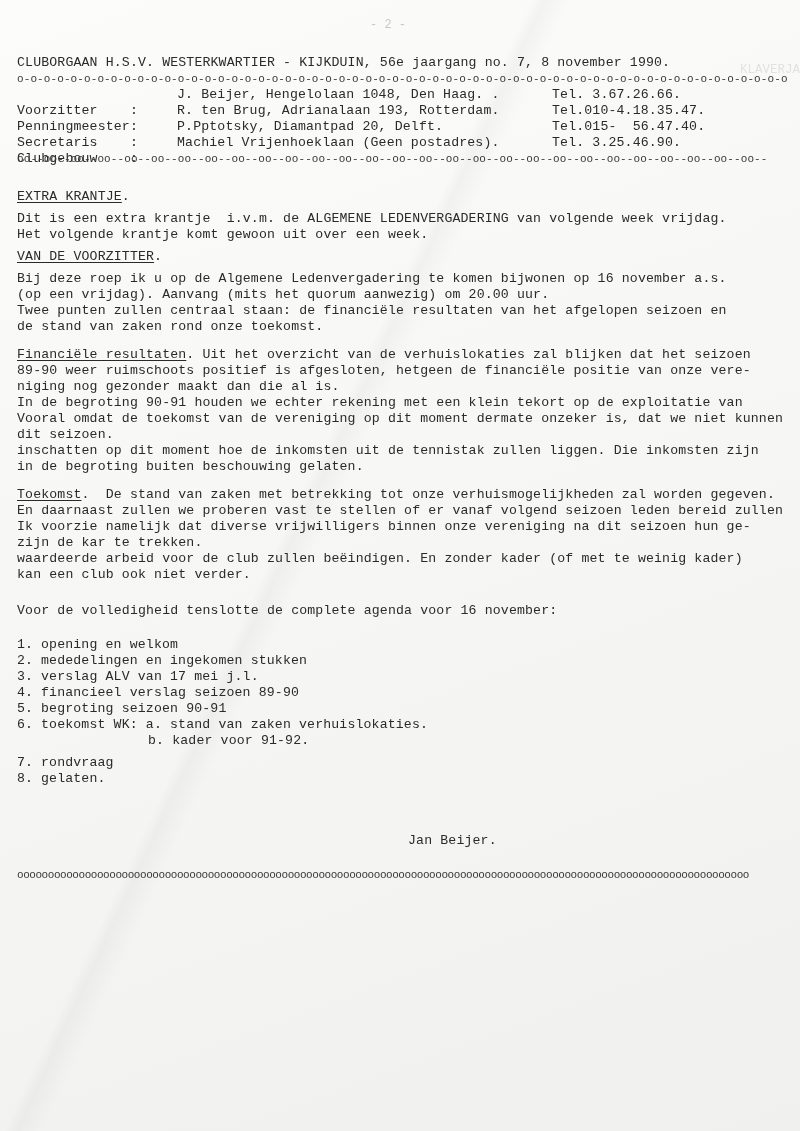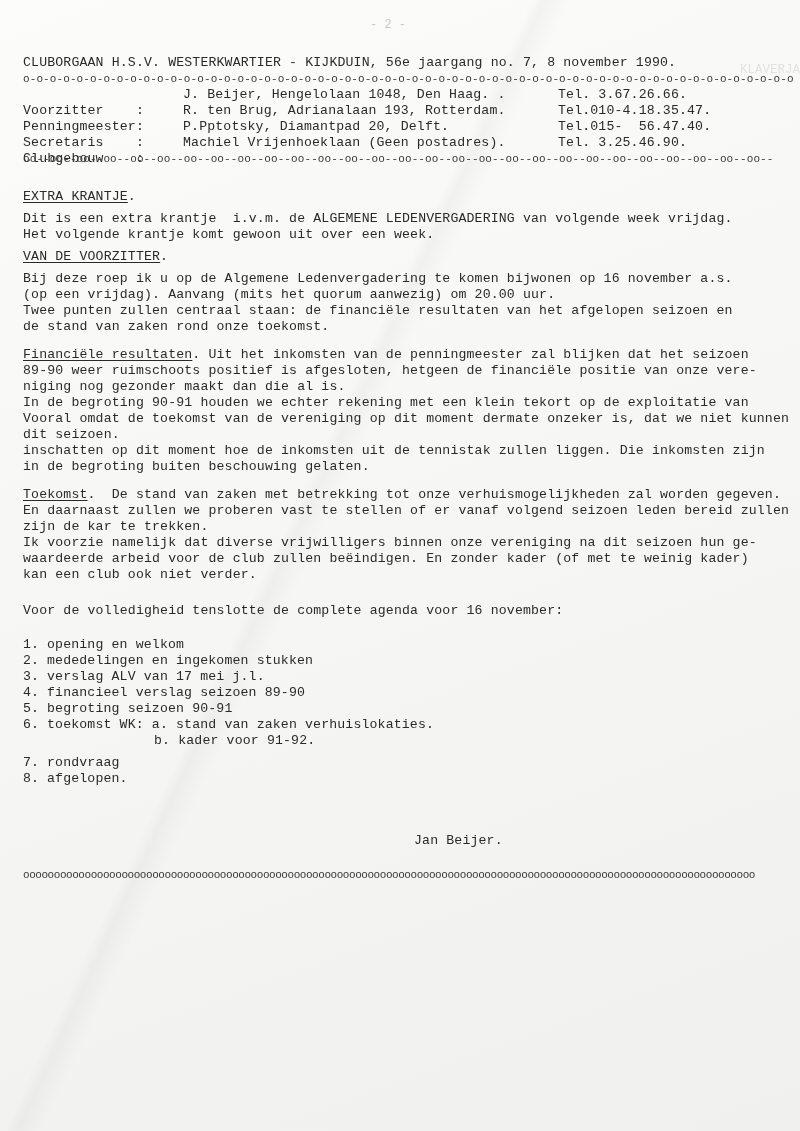--- a/index.html
+++ b/index.html
@@ -15,21 +15,21 @@
     background:
       linear-gradient(115deg, rgba(0,0,0,0.00) 40%, rgba(0,0,0,0.03) 41%, rgba(0,0,0,0.00) 43%),
       linear-gradient(160deg, rgba(255,255,255,0.6), rgba(235,235,232,0.6));
   }
   .bleed {
     position: absolute; color: rgba(120,120,120,0.18); font-size: 12.5px; line-height: 16px;
     white-space: pre; pointer-events: none;
   }
   .page-num { position: absolute; left: 370px; top: 18px; font-size: 12px; color: rgba(100,100,100,0.35); }
   .doc {
-    position: absolute; left: 23px; top: 55px; width: 770px;
+    position: absolute; left: 17px; top: 55px; width: 770px;
     font-size: 13.2px; line-height: 16px; letter-spacing: 0.15px;
   }
   .line { white-space: pre; height: 16px; }
   .sep { white-space: pre; height: 16px; font-size: 11px; letter-spacing: 0.1px; color: #3a3a3a; overflow: hidden; }
   .gap { height: 12px; }
   .gap-s { height: 6px; }
   .head { text-decoration: underline; text-underline-offset: 2px; margin-top: 32px; }
   .contacts .row { display: flex; height: 16px; white-space: pre; }
   .contacts .role { width: 160px; margin-top: 16px; }
   .contacts .addr { width: 375px; }
@@ -87,52 +87,52 @@
   <div class="gap-s"></div>
 
   <div class="line"><span class="head">VAN DE VOORZITTER</span><span>.</span></div>
   <div class="gap-s"></div>
   <div class="line">Bij deze roep ik u op de Algemene Ledenvergadering te komen bijwonen op 16 november a.s.</div>
   <div class="line">(op een vrijdag). Aanvang (mits het quorum aanwezig) om 20.00 uur.</div>
   <div class="line">Twee punten zullen centraal staan: de financiële resultaten van het afgelopen seizoen en</div>
   <div class="line">de stand van zaken rond onze toekomst.</div>
   <div class="gap"></div>
 
-  <div class="line"><span class="head">Financiële resultaten</span><span>. Uit het inkomsten van de penningmeester zal blijken dat het seizoen</span></div>
+  <div class="line"><span class="head">Financiële resultaten</span><span>. Uit het overzicht van de verhuislokaties zal blijken dat het seizoen</span></div>
   <div class="line">89-90 weer ruimschoots positief is afgesloten, hetgeen de financiële positie van onze vere-</div>
   <div class="line">niging nog gezonder maakt dan die al is.</div>
   <div class="line">In de begroting 90-91 houden we echter rekening met een klein tekort op de exploitatie van</div>
   <div class="line">Vooral omdat de toekomst van de vereniging op dit moment dermate onzeker is, dat we niet kunnen</div>
   <div class="line">dit seizoen.</div>
   <div class="line">inschatten op dit moment hoe de inkomsten uit de tennistak zullen liggen. Die inkomsten zijn</div>
   <div class="line">in de begroting buiten beschouwing gelaten.</div>
   <div class="gap"></div>
 
   <div class="line"><span class="head">Toekomst</span><span>.  De stand van zaken met betrekking tot onze verhuismogelijkheden zal worden gegeven.</span></div>
   <div class="line">En daarnaast zullen we proberen vast te stellen of er vanaf volgend seizoen leden bereid zullen</div>
+  <div class="line">Ik voorzie namelijk dat diverse vrijwilligers binnen onze vereniging na dit seizoen hun ge-</div>
   <div class="line">zijn de kar te trekken.</div>
-  <div class="line">Ik voorzie namelijk dat diverse vrijwilligers binnen onze vereniging na dit seizoen hun ge-</div>
   <div class="line">waardeerde arbeid voor de club zullen beëindigen. En zonder kader (of met te weinig kader)</div>
   <div class="line">kan een club ook niet verder.</div>
   <div style="height:20px"></div>
 
   <div class="line">Voor de volledigheid tenslotte de complete agenda voor 16 november:</div>
   <div style="height:18px"></div>
 
   <div class="agenda">
     <div class="item"><span class="num">1.</span><span>opening en welkom</span></div>
     <div class="item"><span class="num">2.</span><span>mededelingen en ingekomen stukken</span></div>
     <div class="item"><span class="num">3.</span><span>verslag ALV van 17 mei j.l.</span></div>
     <div class="item"><span class="num">4.</span><span>financieel verslag seizoen 89-90</span></div>
     <div class="item"><span class="num">5.</span><span>begroting seizoen 90-91</span></div>
     <div class="item"><span class="num">6.</span><span>toekomst WK: a. stand van zaken verhuislokaties.</span></div>
     <div class="sub">b. kader voor 91-92.</div>
     <div class="gap-s"></div>
     <div class="item"><span class="num">7.</span><span>rondvraag</span></div>
-    <div class="item"><span class="num">8.</span><span>afgelopen.</span></div>
+    <div class="item"><span class="num">8.</span><span>gelaten.</span></div>
   </div>
 
   <div style="height:20px"></div>
   <div style="height:26px"></div>
   <div class="signature">Jan Beijer.</div>
   <div style="height:18px"></div>
   <div class="footer-rule">ooooooooooooooooooooooooooooooooooooooooooooooooooooooooooooooooooooooooooooooooooooooooooooooooooooooooooooooooooooooo</div>
 </div>
 
 </body></html>

